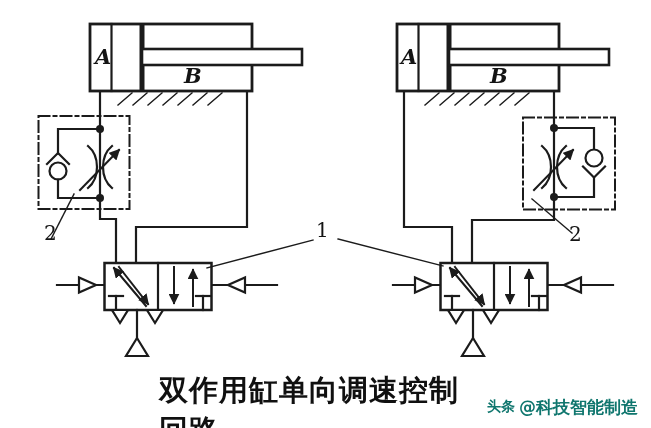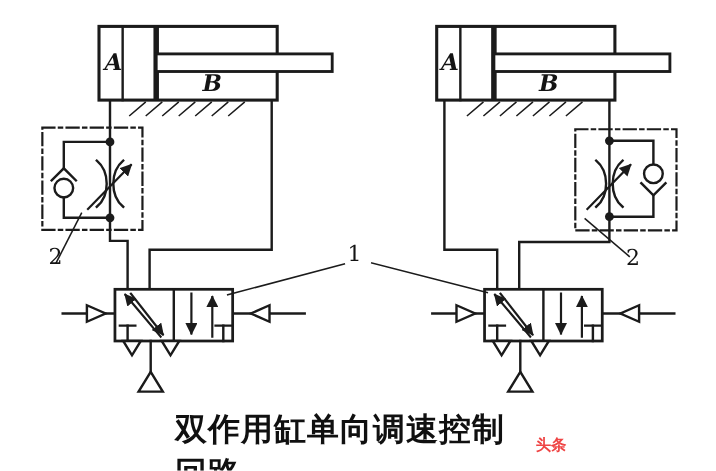--- a/index.html
+++ b/index.html
@@ -10,21 +10,21 @@
   .stage svg{position:absolute;left:0;top:0;}
   .lbl{position:absolute;color:#141414;line-height:1;white-space:nowrap;}
   .port-lbl{font-style:italic;font-size:21px;font-weight:600;}
   .num-lbl{font-size:20px;}
   .caption{
     position:absolute;left:323px;top:371px;transform:translateX(-50%);
     font-size:29px;font-weight:600;letter-spacing:1px;color:#101010;
   }
   .watermark{
     position:absolute;left:487px;top:396px;display:flex;align-items:center;gap:4px;
-    color:#ef4444;font-weight:700;font-family:"DejaVu Sans","Liberation Sans",sans-serif;
+    color:#0f766e;font-weight:700;font-family:"DejaVu Sans","Liberation Sans",sans-serif;
     text-shadow:1px 1px 0 #ffffff;
   }
   .watermark .wm-prefix{font-size:14px;padding-bottom:1px;}
   .watermark .wm-handle{font-size:17px;}
 </style>
 </head>
 <body>
 
 <div class="stage">
 
@@ -142,15 +142,16 @@
   <span class="lbl port-lbl" style="left:490px;top:65px;">B</span>
 
   <span class="lbl num-lbl" style="left:44px;top:223px;">2</span>
   <span class="lbl num-lbl" style="left:569px;top:224px;">2</span>
   <span class="lbl num-lbl" style="left:316px;top:220px;">1</span>
 
   <div class="caption">双作用缸单向调速控制回路</div>
 
   <div class="watermark">
     <span class="wm-prefix">头条</span>
+    <span class="wm-handle">@科技智能制造</span>
   </div>
 
 </div>
 
 </body></html>

